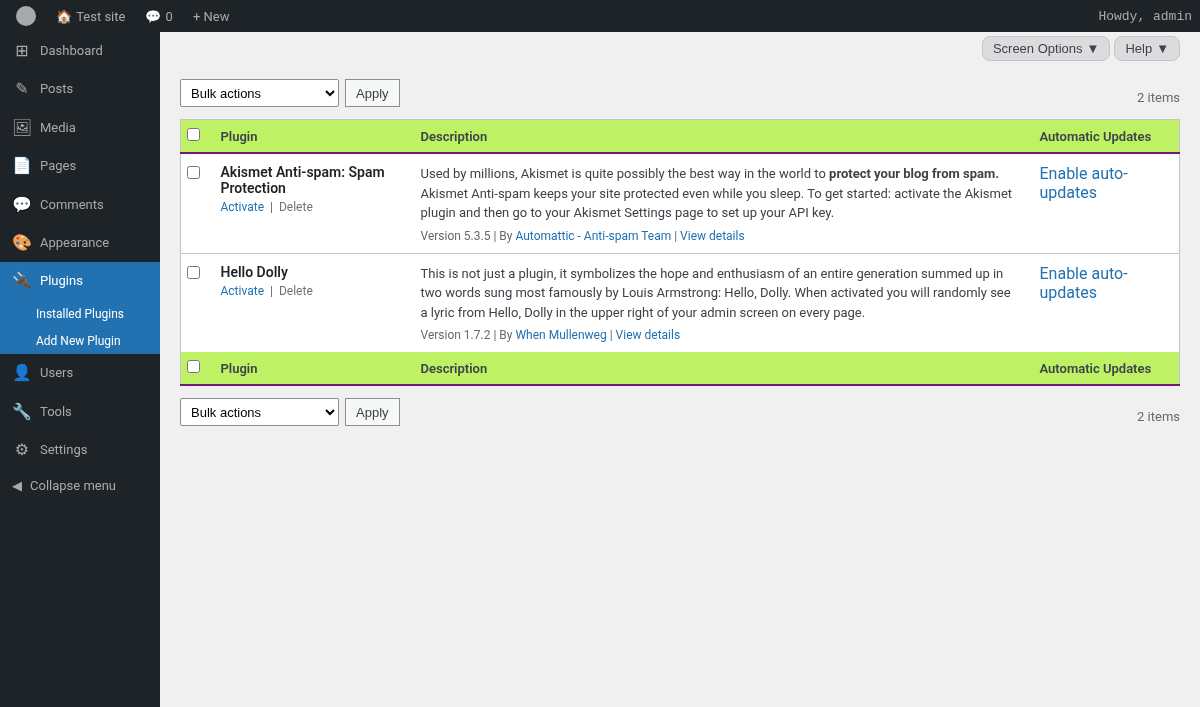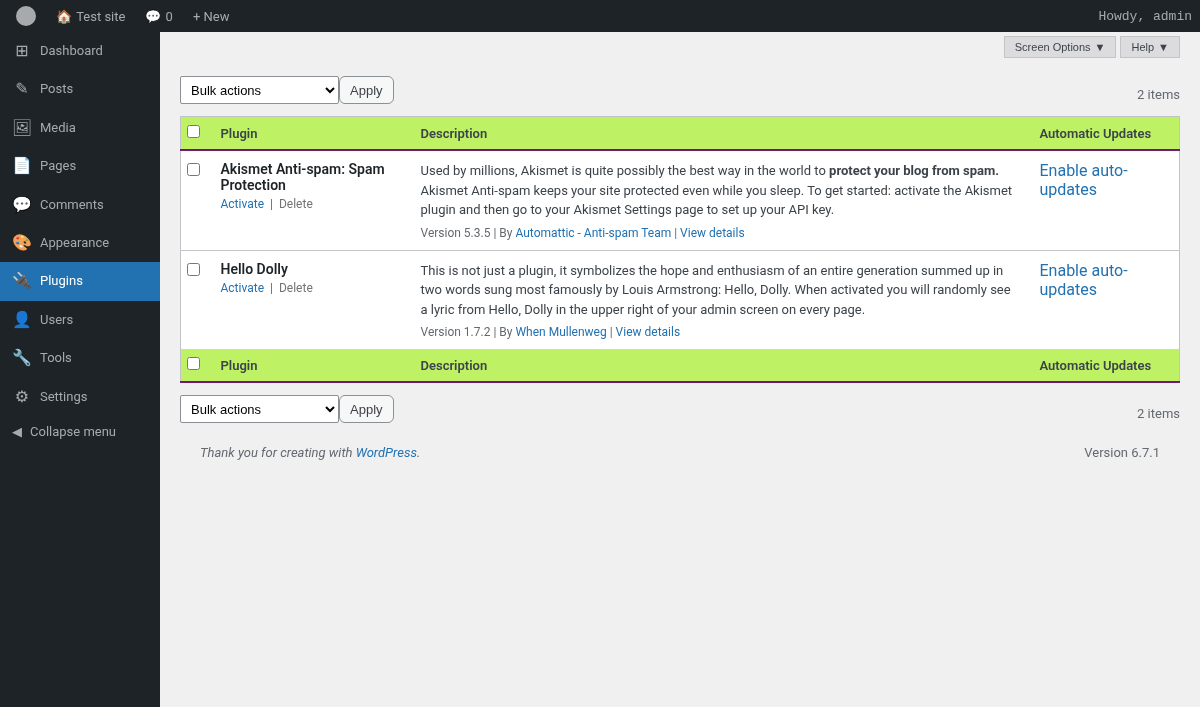--- a/index.html
+++ b/index.html
@@ -66,23 +66,23 @@
       justify-content: flex-end;
       gap: 4px;
       padding: 4px 0;
       background: #f0f0f1;
     }
     .screen-meta-btn {
       background: #dcdcde;
       border: 1px solid #c3c4c7;
       color: #3c434a;
       padding: 4px 10px;
-      font-size: 11px;
+      font-size: 13px;
       cursor: pointer;
-      border-radius: 0;
+      border-radius: 8px;
       display: flex;
       align-items: center;
       gap: 4px;
     }
 
     
     .wrap { margin-top: 10px; }
     .wp-heading-inline { font-size: 23px; font-weight: 400; color: #1d2327; margin: 0; padding: 9px 0; display: inline-block; }
     .page-title-action {
       display: inline-block;
@@ -113,35 +113,35 @@
       border: 1px solid #8c8f94;
       border-radius: 2px;
       padding: 4px 8px;
       font-size: 13px;
       width: 200px;
       background: #fff;
     }
 
     
     .tablenav { display: flex; align-items: center; justify-content: space-between; margin: 8px 0; padding: 4px 0; min-height: 36px; }
-    .tablenav-left { display: flex; align-items: flex-start; gap: 0; }
+    .tablenav-left { display: flex; align-items: flex-start; gap: 6px; }
     .tablenav-right { font-size: 13px; color: #646970; margin-top: 9px; }
     .bulk-action-select {
       border: 1px solid #8c8f94;
       border-radius: 2px;
       padding: 4px 6px;
       font-size: 13px;
       background: #fff;
       min-width: 140px;
       height: 28px;
     }
     .apply-btn {
       background: #f6f7f7;
       border: 1px solid #8c8f94;
-      border-radius: 6px;
+      border-radius: 0;
       padding: 3px 10px;
       font-size: 13px;
       cursor: pointer;
       color: #3c434a;
       height: 28px;
     }
 
     
     .wp-list-table {
       width: 100%;
@@ -263,20 +263,32 @@
         <a href="#">
           <span class="menu-icon">🎨</span>
           <span>Appearance</span>
         </a>
       </li>
       <li class="current">
         <a href="#">
           <span class="menu-icon">🔌</span>
           <span>Plugins</span>
         </a>
+        <ul class="submenu">
+          <li class="current">
+            <a href="#">
+              <span>Installed Plugins</span>
+            </a>
+          </li>
+          <li>
+            <a href="#">
+              <span>Add New Plugin</span>
+            </a>
+          </li>
+        </ul>
       </li>
       <li>
         <a href="#">
           <span class="menu-icon">👤</span>
           <span>Users</span>
         </a>
       </li>
       <li>
         <a href="#">
           <span class="menu-icon">🔧</span>
@@ -437,25 +449,16 @@
           <button class="apply-btn">Apply</button>
         </div>
         <div class="tablenav-right">
           <span>2</span>
           <span> items</span>
         </div>
       </div>
 
     </div>
 
-    <div id="wpfooter">
-      <p>
-        <em>
-          <span>Thank you for creating with </span>
-          <a href="#">WordPress</a>.
-        </em>
-      </p>
-      <p>Version 6.7.1</p>
-    </div>
 
   </div>
 
 </div>
 
 </body></html>

